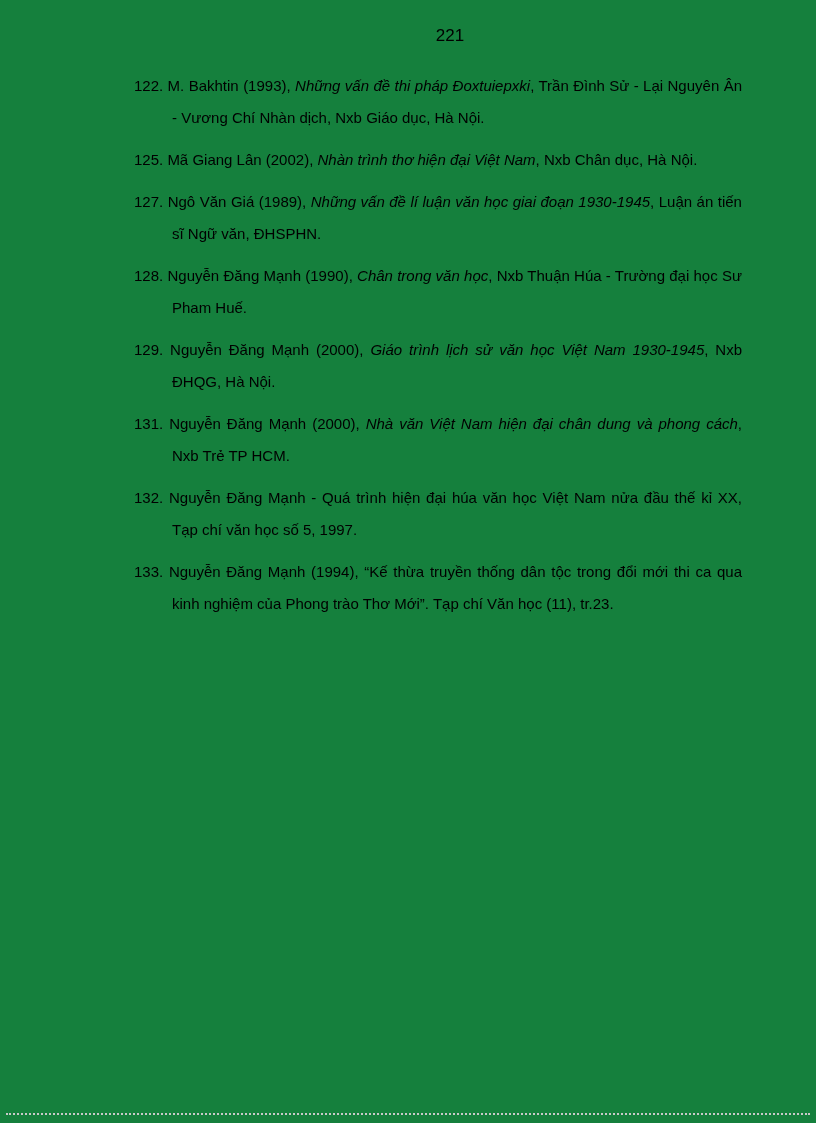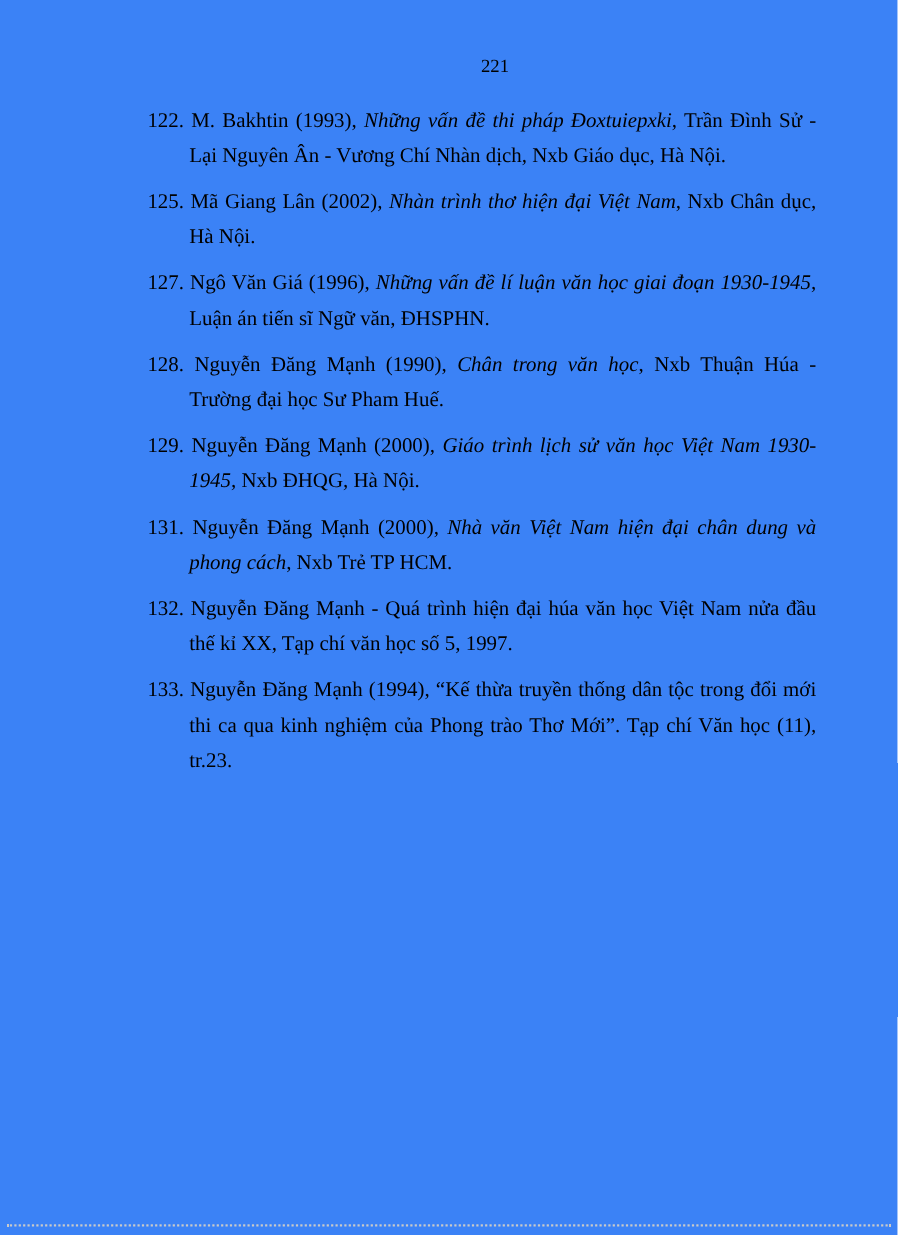--- a/index.html
+++ b/index.html
@@ -5,40 +5,40 @@
   html, body {
     margin: 0;
     padding: 0;
     background: #ffffff;
   }
   .page {
     position: relative;
     width: 816px;
     height: 1123px;
     margin: 0 auto;
-    background: #3b82f6;
-    font-family: Liberation Serif, serif;
+    background: #15803d;
+    font-family: Liberation Sans, sans-serif;
     color: #000000;
     overflow: hidden;
     box-sizing: border-box;
-    padding-top: 50px;
+    padding-top: 26px;
   }
   .content {
     width: 608px;
     margin-left: 134px;
   }
   .page-number {
     text-align: center;
     font-size: 17px;
     margin-bottom: 24px;
     
     padding-left: 24px;
   }
   .refs {
-    font-size: 19px;
+    font-size: 15px;
     line-height: 32px;
   }
   .ref-entry {
     text-align: justify;
     padding-left: 38px;
     text-indent: -38px;
     margin-bottom: 10px;
   }
   .ref-num {
     white-space: pre;
@@ -57,21 +57,21 @@
 </style>
 </head>
 <body>
 
 <div class="page">
   <div class="content">
     <div class="page-number">221</div>
     <div class="refs">
         <div class="ref-entry"><span class="ref-num">122. </span><span class="seg">M. Bakhtin (1993), </span><span class="seg italic">Những vấn đề thi pháp Đoxtuiepxki</span><span class="seg">, Trần Đình Sử - Lại Nguyên Ân - Vương Chí Nhàn dịch, Nxb Giáo dục, Hà Nội.</span></div>
         <div class="ref-entry"><span class="ref-num">125. </span><span class="seg">Mã Giang Lân (2002), </span><span class="seg italic">Nhàn trình thơ hiện đại Việt Nam</span><span class="seg">, Nxb Chân dục, Hà Nội.</span></div>
-        <div class="ref-entry"><span class="ref-num">127. </span><span class="seg">Ngô Văn Giá (1996), </span><span class="seg italic">Những vấn đề lí luận văn học giai đoạn 1930-1945</span><span class="seg">, Luận án tiến sĩ Ngữ văn, ĐHSPHN.</span></div>
+        <div class="ref-entry"><span class="ref-num">127. </span><span class="seg">Ngô Văn Giá (1989), </span><span class="seg italic">Những vấn đề lí luận văn học giai đoạn 1930-1945</span><span class="seg">, Luận án tiến sĩ Ngữ văn, ĐHSPHN.</span></div>
         <div class="ref-entry"><span class="ref-num">128. </span><span class="seg">Nguyễn Đăng Mạnh (1990), </span><span class="seg italic">Chân trong văn học</span><span class="seg">, Nxb Thuận Húa - Trường đại học Sư Pham Huế.</span></div>
         <div class="ref-entry"><span class="ref-num">129. </span><span class="seg">Nguyễn Đăng Mạnh (2000), </span><span class="seg italic">Giáo trình lịch sử văn học Việt Nam 1930-1945</span><span class="seg">, Nxb ĐHQG, Hà Nội.</span></div>
         <div class="ref-entry"><span class="ref-num">131. </span><span class="seg">Nguyễn Đăng Mạnh (2000), </span><span class="seg italic">Nhà văn Việt Nam hiện đại chân dung và phong cách</span><span class="seg">, Nxb Trẻ TP HCM.</span></div>
         <div class="ref-entry"><span class="ref-num">132. </span><span class="seg">Nguyễn Đăng Mạnh - Quá trình hiện đại húa văn học Việt Nam nửa đầu thế kỉ XX, Tạp chí văn học số 5, 1997.</span></div>
         <div class="ref-entry"><span class="ref-num">133. </span><span class="seg">Nguyễn Đăng Mạnh (1994), “Kế thừa truyền thống dân tộc trong đổi mới thi ca qua kinh nghiệm của Phong trào Thơ Mới”. Tạp chí Văn học (11), tr.23.</span></div>
       </div>
   </div>
   <div class="bottom-dots"></div>
 </div>
 

